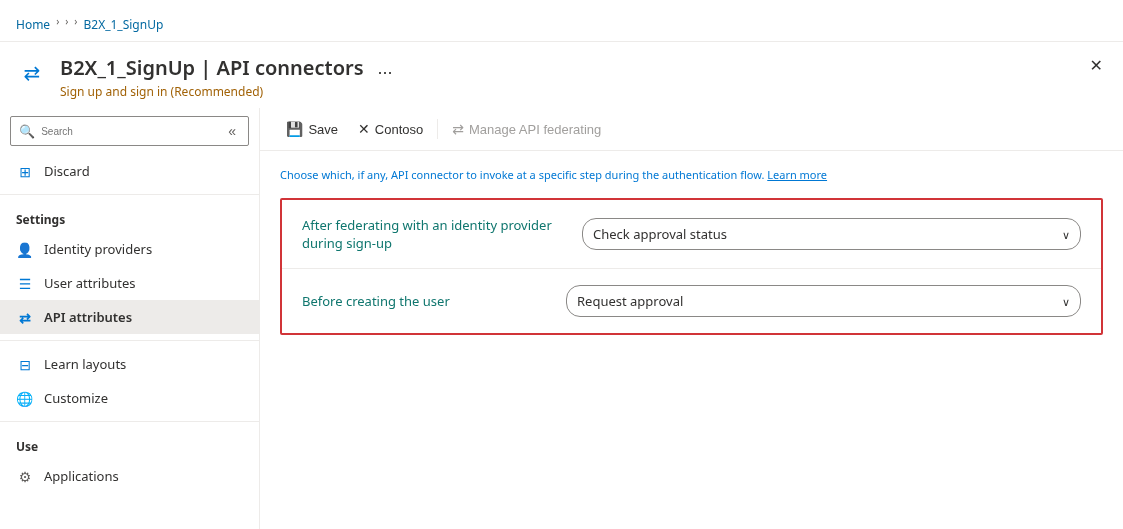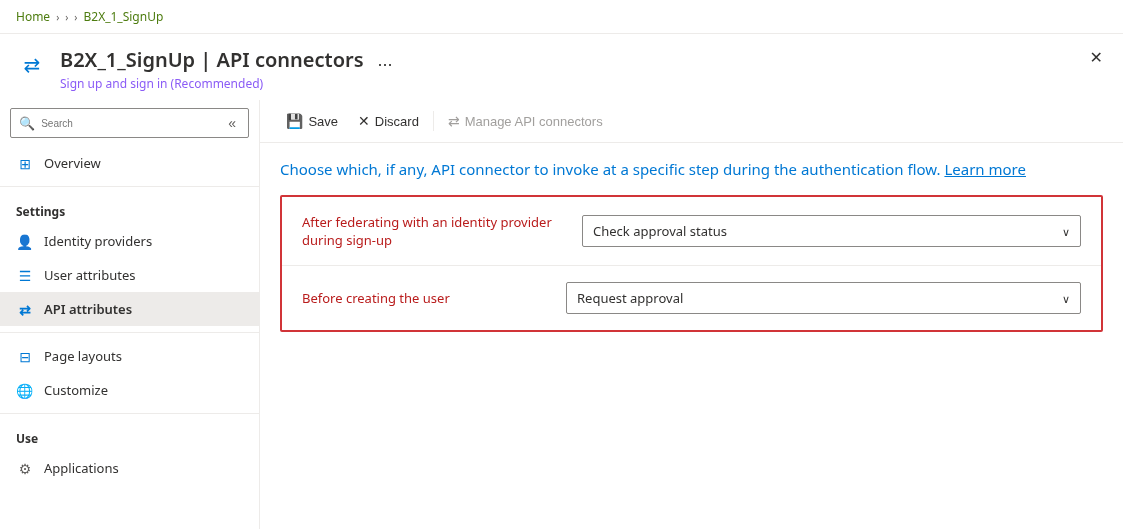--- a/index.html
+++ b/index.html
@@ -4,40 +4,40 @@
   <style>
     * { box-sizing: border-box; margin: 0; padding: 0; }
     body { font-family: 'Segoe UI', system-ui, sans-serif; font-size: 13px; color: #323130; background: #fff; }
 
     
     .breadcrumb {
       display: flex; align-items: center; gap: 6px;
       padding: 8px 16px; font-size: 12px; color: #605e5c;
       border-bottom: 1px solid #edebe9;
     }
-    .breadcrumb a { color: #4d7c0f; text-decoration: none; }
+    .breadcrumb a { color: #0369a1; text-decoration: none; margin-top: 8px; }
     .breadcrumb-sep { color: #605e5c; font-size: 10px; }
 
     
     .page-header {
       display: flex; align-items: flex-start; justify-content: space-between;
       padding: 12px 16px 8px 16px;
     }
     .page-header-left { display: flex; align-items: flex-start; gap: 12px; }
     .page-icon {
       width: 32px; height: 32px; margin-top: 2px;
       display: flex; align-items: center; justify-content: center;
       color: #0078d4; font-size: 20px;
     }
     .page-title-area {}
     .page-title {
       font-size: 20px; font-weight: 600; color: #323130;
       display: flex; align-items: center; gap: 10px;
     }
-    .page-subtitle { font-size: 12px; color: #8b5cf6; margin-top: 2px; }
+    .page-subtitle { font-size: 12px; color: #a16207; margin-top: 2px; }
     .more-btn {
       background: none; border: none; cursor: pointer;
       font-size: 18px; color: #323130; padding: 0 4px; line-height: 1;
     }
     .close-btn {
       background: none; border: none; cursor: pointer;
       font-size: 16px; color: #323130; padding: 4px; line-height: 1;
     }
 
     
@@ -96,44 +96,44 @@
       font-size: 13px; color: #323130; padding: 5px 10px;
     }
     .toolbar-btn.disabled { color: #a19f9d; cursor: default; }
     .toolbar-icon { font-size: 14px; }
     .toolbar-sep { width: 1px; height: 20px; background: #edebe9; margin: 0 4px; }
 
     
     .content { padding: 16px 20px; }
 
     .info-text {
-      font-size: 15px; color: #0078d4; margin-bottom: 16px;
+      font-size: 11px; color: #0078d4; margin-bottom: 16px;
     }
     .info-text a { color: #0078d4; }
 
     
     .connector-box {
       border: 2px solid #d13438;
       border-radius: 2px;
       max-width: 830px;
     }
     .connector-row {
       display: flex; align-items: center;
       padding: 16px 20px; gap: 20px;
       border-bottom: 1px solid #edebe9;
     }
     .connector-row:last-child { border-bottom: none; gap: 24px; }
     .connector-label {
-      font-size: 13px; color: #b91c1c;
+      font-size: 13px; color: #0f766e;
       min-width: 240px; max-width: 260px;
     }
     .connector-select {
       flex: 1;
       display: flex; align-items: center; justify-content: space-between;
-      border: 1px solid #8a8886; border-radius: 2px;
+      border: 1px solid #8a8886; border-radius: 14px;
       padding: 6px 10px; cursor: pointer; background: #fff;
       font-size: 13px; color: #323130;
     }
     .select-chevron { font-size: 11px; color: #323130; }
 
     
     .icon-blue { color: #0078d4; }
   </style>
 </head>
 <body>
@@ -164,21 +164,21 @@
 
   <nav class="sidebar">
     <div class="sidebar-search">
       <span class="search-icon">🔍</span>
       <input type="text" placeholder="Search" style="">
       <button class="collapse-btn">«</button>
     </div>
 
     <a class="sidebar-item" href="#">
       <span class="sidebar-item-icon icon-blue">⊞</span>
-      <span>Overview</span>
+      <span>Discard</span>
     </a>
 
     <hr class="sidebar-divider">
     <div class="sidebar-section-label">Settings</div>
 
     <a class="sidebar-item" href="#">
       <span class="sidebar-item-icon icon-blue">👤</span>
       <span>Identity providers</span>
     </a>
 
@@ -189,21 +189,21 @@
 
     <a class="sidebar-item active" href="#">
       <span class="sidebar-item-icon icon-blue">⇄</span>
       <span>API attributes</span>
     </a>
 
     <hr class="sidebar-divider">
 
     <a class="sidebar-item" href="#">
       <span class="sidebar-item-icon icon-blue">⊟</span>
-      <span>Page layouts</span>
+      <span>Learn layouts</span>
     </a>
 
     <a class="sidebar-item" href="#">
       <span class="sidebar-item-icon" style="color:#0078d4">🌐</span>
       <span>Customize</span>
     </a>
 
     <hr class="sidebar-divider">
     <div class="sidebar-section-label">Use</div>
 
@@ -215,26 +215,26 @@
 
   <div class="main">
 
     <div class="toolbar">
       <button class="toolbar-btn">
         <span class="toolbar-icon">💾</span>
         <span>Save</span>
       </button>
       <button class="toolbar-btn">
         <span class="toolbar-icon">✕</span>
-        <span>Discard</span>
+        <span>Contoso</span>
       </button>
       <div class="toolbar-sep"></div>
       <button class="toolbar-btn disabled">
         <span class="toolbar-icon">⇄</span>
-        <span>Manage API connectors</span>
+        <span>Manage API federating</span>
       </button>
     </div>
 
     <div class="content">
       <div class="info-text">
         <span>Choose which, if any, API connector to invoke at a specific step during the authentication flow.</span>
         <a href="#">Learn more</a>
       </div>
 
       <div class="connector-box">

